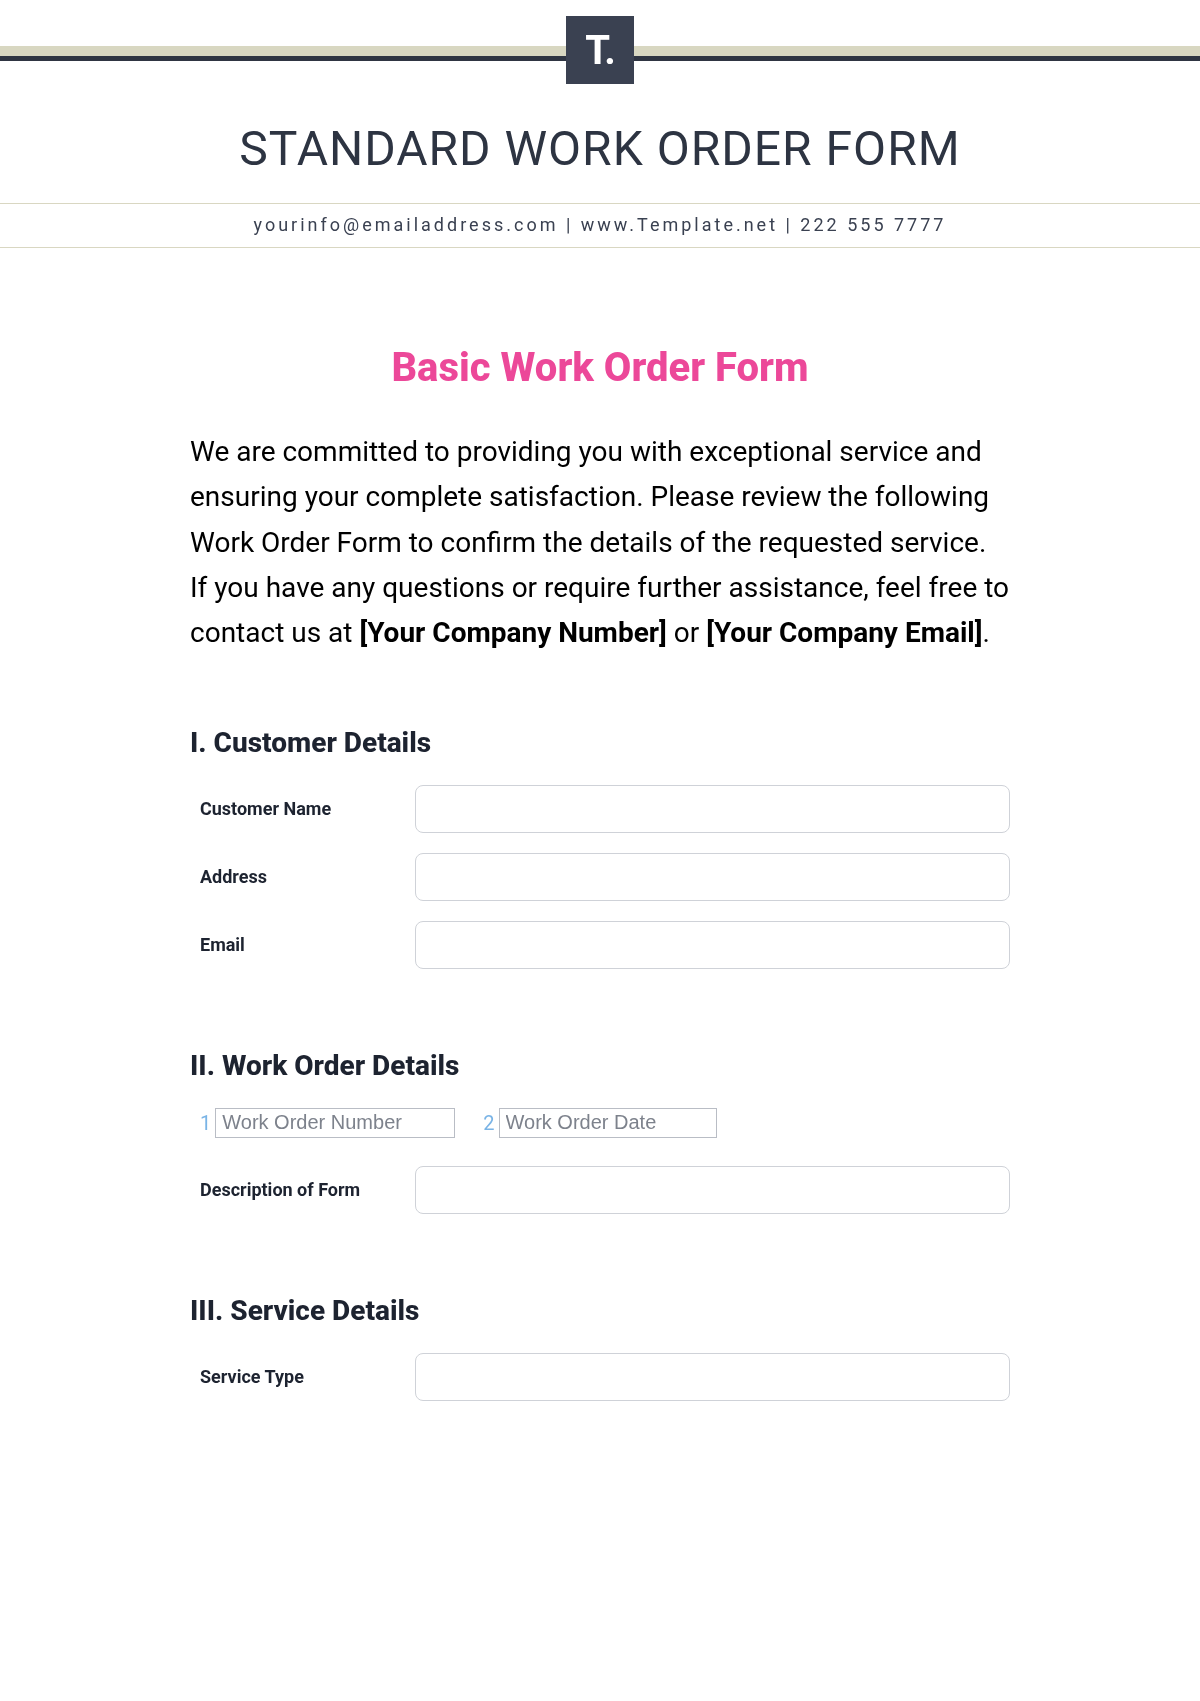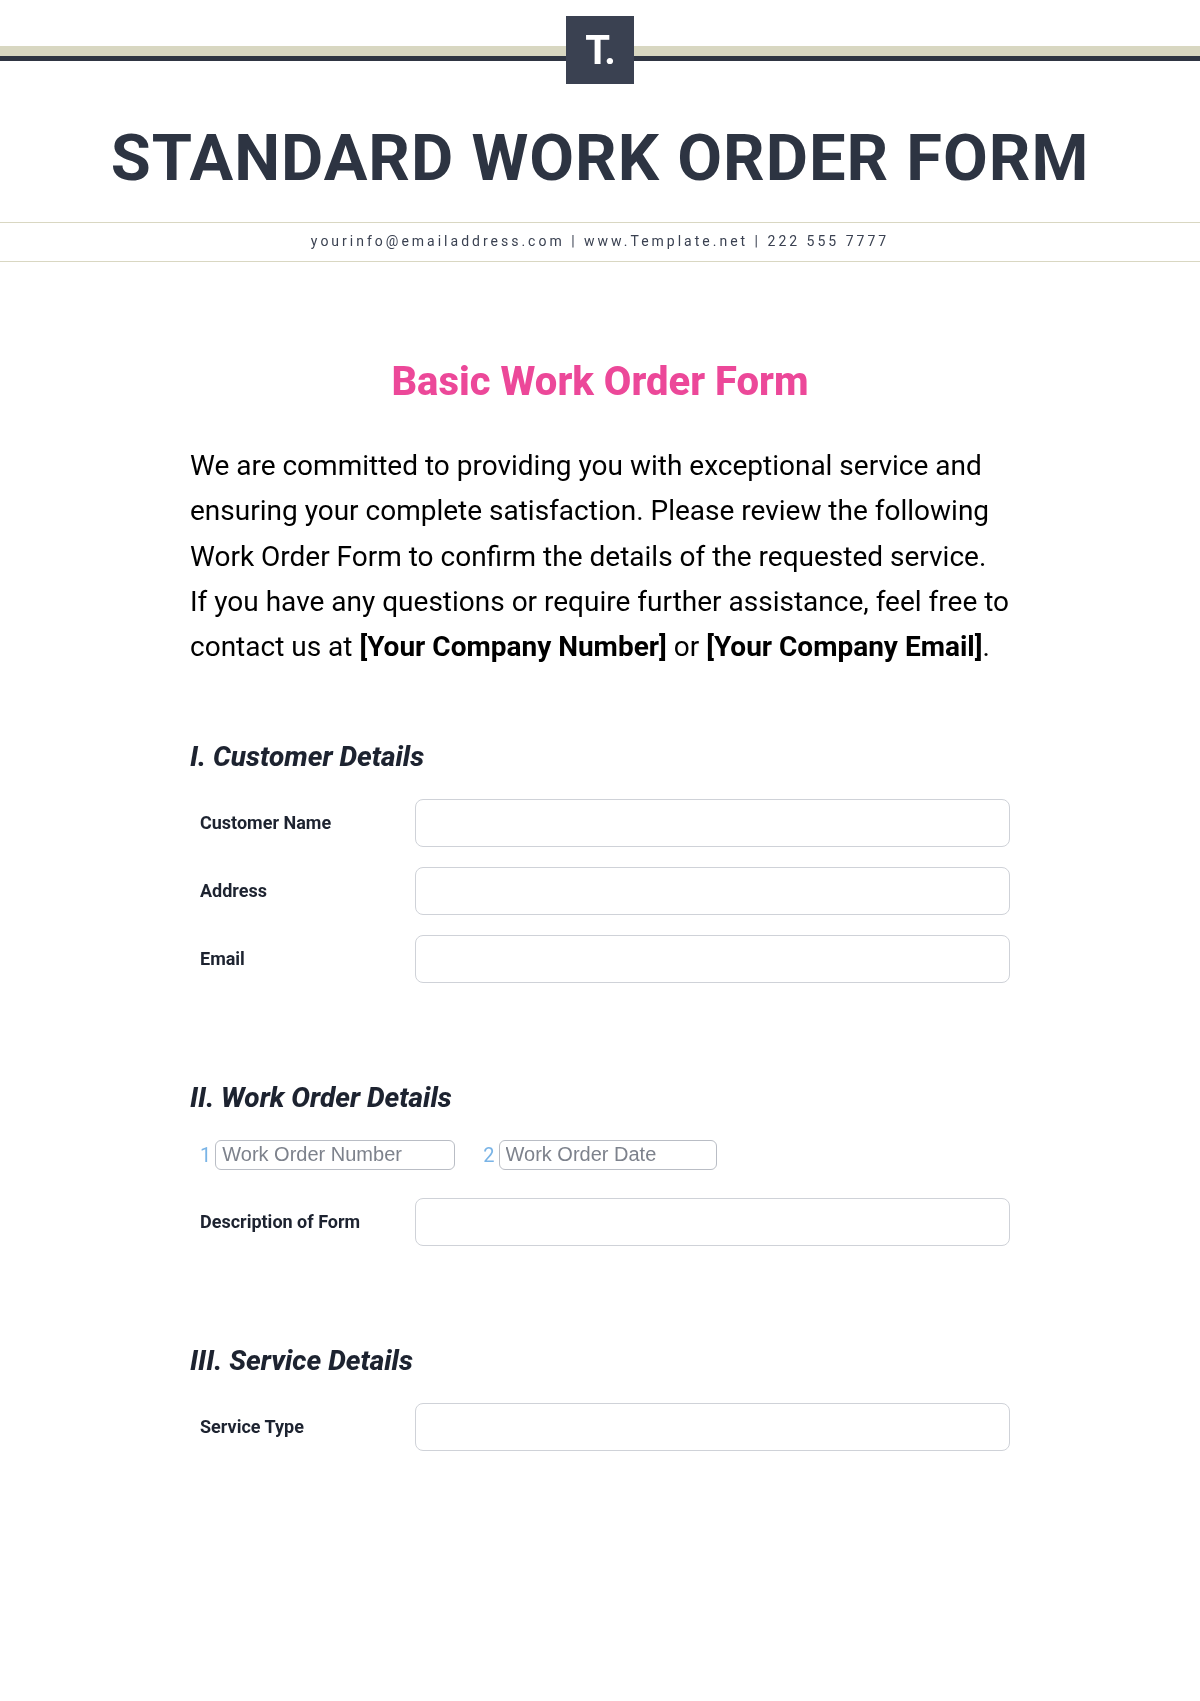--- a/index.html
+++ b/index.html
@@ -38,34 +38,34 @@
     font-weight: 700;
     font-size: 40px;
     display: flex;
     align-items: center;
     justify-content: center;
     letter-spacing: -1px;
   }
 
   h1.big-title {
     text-align: center;
-    font-size: 65px;
-    font-weight: 700;
+    font-size: 48px;
+    font-weight: 400;
     color: #2d3442;
     letter-spacing: 1px;
     margin-top: 34px;
   }
 
   .contact-strip {
     margin-top: 26px;
     border-top: 1px solid #d9d7c2;
     border-bottom: 1px solid #d9d7c2;
     text-align: center;
     padding: 10px 0 12px;
-    font-size: 14px;
+    font-size: 18px;
     color: #3a4151;
     letter-spacing: 3px;
   }
 
   .page {
     width: 820px;
     margin: 0 auto;
     padding-top: 96px;
   }
 
@@ -83,22 +83,21 @@
     color: #000000;
     margin-bottom: 70px;
   }
   p.intro .ph { font-weight: 700; }
 
   h3.section {
     font-size: 28px;
     font-weight: 800;
     color: #1d2330;
     margin-bottom: 26px;
-    margin-top: 28px;
-    font-style: italic;
+    margin-top: 10px;
   }
 
   .field-row {
     display: flex;
     align-items: center;
     margin-bottom: 20px;
   }
   .field-row .lbl {
     width: 225px;
     padding-left: 10px;
@@ -130,21 +129,21 @@
     align-items: center;
     gap: 4px;
   }
   .order-line .num {
     color: #7ab4e6;
     font-size: 20px;
   }
   .order-line input.small {
     height: 30px;
     border: 1px solid #b9bdc5;
-    border-radius: 6px;
+    border-radius: 0;
     font-size: 20px;
     padding: 0 6px;
     color: #6a6f79;
   }
   .order-line input.small::placeholder { color: #7d828c; }
   #wo-num { width: 240px; }
   #wo-date { width: 218px; }
 
   .spacer-sm { height: 50px; }
 </style>

